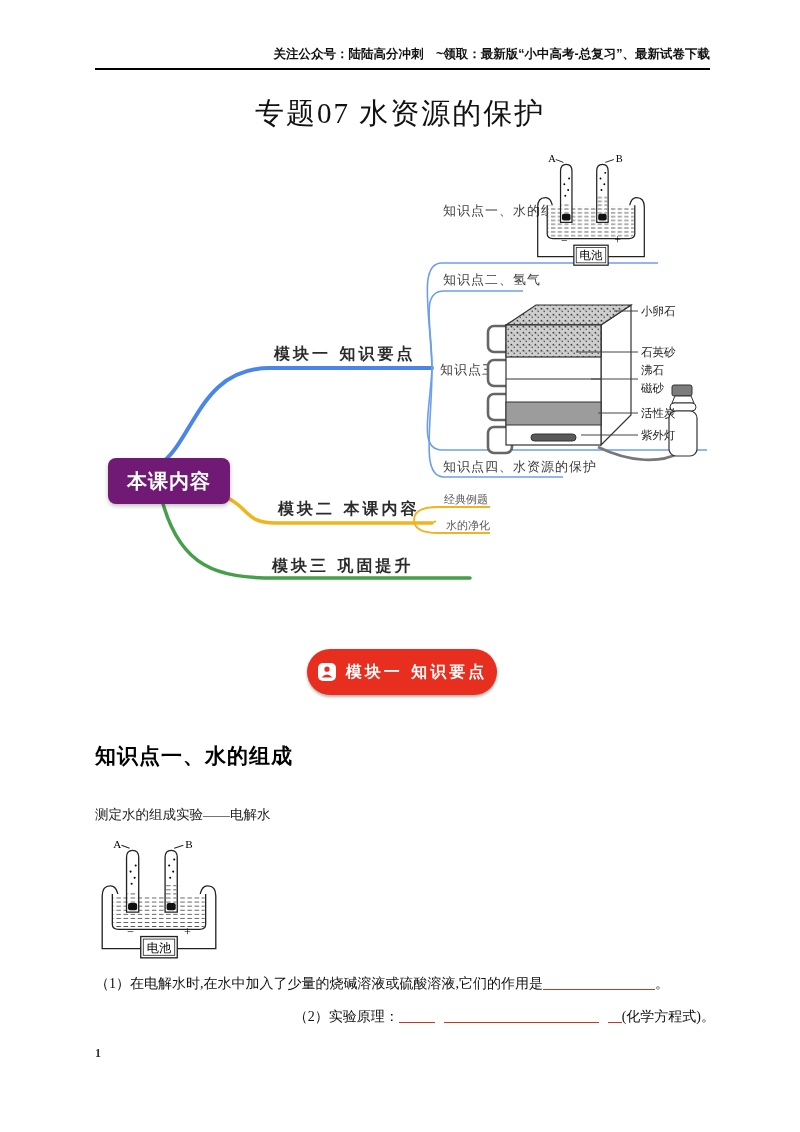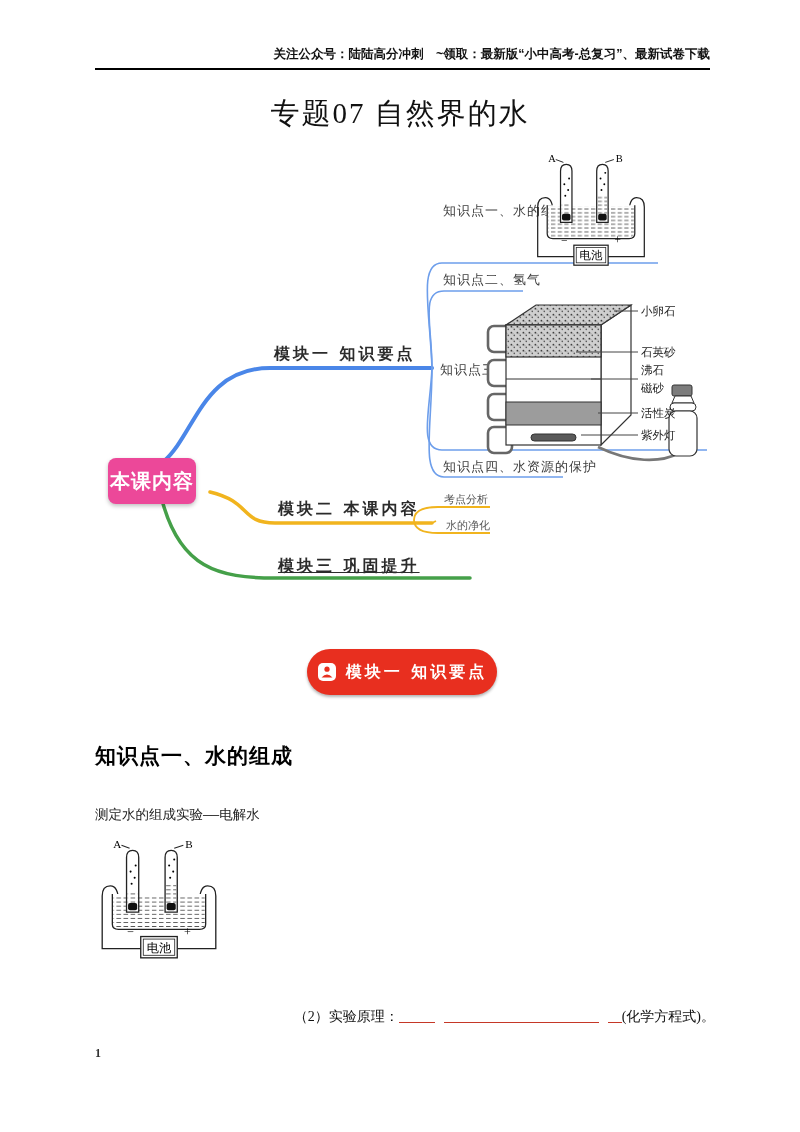--- a/index.html
+++ b/index.html
@@ -28,72 +28,72 @@
     font-weight:bold;font-size:20px;letter-spacing:1px;}
 
   
   #module-badge{top:649px;left:307px;width:190px;height:46px;background:#e82f1f;border-radius:24px;
     display:flex;align-items:center;justify-content:center;gap:9px;box-shadow:0 2px 3px rgba(0,0,0,.3);}
   #module-badge .badge-text{color:#fff;font-family:"DejaVu Sans","Liberation Sans",sans-serif;
     font-weight:bold;font-size:16px;letter-spacing:3px;}
 
   
   #section-heading{top:742px;left:95px;font-size:21px;font-weight:bold;color:#000;letter-spacing:1px;}
-  #intro-text{top:806px;left:95px;font-size:13.5px;color:#222;font-family:Liberation Mono, monospace;}
+  #intro-text{top:806px;left:95px;font-size:13.5px;color:#222;}
   .question{left:95px;width:620px;font-size:14px;color:#111;line-height:21px;}
   #question-1{top:973px;}
   #question-2{top:1006px;text-align:right;}
   .blank{display:inline-block;border-bottom:1.5px solid #c53727;height:14px;vertical-align:-2px;}
   #page-number{top:1046px;left:95px;font-size:12px;font-weight:bold;color:#333;}
 
   svg text{font-family:"Liberation Serif","DejaVu Serif",serif;}
 </style>
 </head>
 <body>
 
 <div id="page">
 
   <div class="abs" id="header-promo">关注公众号：陆陆高分冲刺　~领取：最新版“小中高考-总复习”、最新试卷下载</div>
   <div class="abs" id="header-rule"></div>
 
-  <div class="abs" id="doc-title">专题07 自然界的水</div>
+  <div class="abs" id="doc-title">专题07 水资源的保护</div>
 
   <div class="abs" style="top:140px;left:80px;width:680px;height:480px;">
 
     <svg width="680" height="480" viewBox="0 0 680 480" style="position:absolute;top:0;left:0;">
 
       <path d="M 83,322 C 115,295 122,228 190,228 L 352,228" fill="none" stroke="#4a86e8" stroke-width="4" stroke-linecap="round"></path>
 
       <path d="M 352,228 C 350,170 338,123 362,123 L 578,123" fill="none" stroke="#6d9eeb" stroke-width="1.6"></path>
       <path d="M 352,228 C 352,185 340,151 364,151 L 443,151" fill="none" stroke="#6d9eeb" stroke-width="1.6"></path>
       <path d="M 352,228 C 350,272 338,310 362,310 L 627,310" fill="none" stroke="#6d9eeb" stroke-width="1.6"></path>
       <path d="M 352,228 C 352,287 340,337 364,337 L 483,337" fill="none" stroke="#6d9eeb" stroke-width="1.6"></path>
 
       <path d="M 130,352 C 172,362 160,383 195,383 L 352,383" fill="none" stroke="#f1b41e" stroke-width="3.5" stroke-linecap="round"></path>
       <path d="M 352,383 L 356,381 M 358,367 Q 334,367 334,380 Q 334,393 358,393" fill="none" stroke="#f1b41e" stroke-width="1.8"></path>
       <path d="M 358,367 L 410,367" fill="none" stroke="#f1b41e" stroke-width="1.8"></path>
       <path d="M 358,393 L 410,393" fill="none" stroke="#f1b41e" stroke-width="1.8"></path>
 
       <path d="M 82,360 C 100,428 138,438 195,438 L 390,438" fill="none" stroke="#45a049" stroke-width="3.5" stroke-linecap="round"></path>
     </svg>
 
-    <div class="abs" id="root-node" style="top:318px;left:28px;position:absolute;width:88px;height:46px;background:#ec4899;border-radius:8px;display:flex;align-items:center;justify-content:center;box-shadow:0 2px 4px rgba(0,0,0,.25);">
+    <div class="abs" id="root-node" style="top:318px;left:28px;position:absolute;width:122px;height:46px;background:#701a75;border-radius:8px;display:flex;align-items:center;justify-content:center;box-shadow:0 2px 4px rgba(0,0,0,.25);">
       <span>本课内容</span>
     </div>
 
     <div class="module-label" style="position:absolute;top:204px;left:194px;">模块一 知识要点</div>
     <div class="module-label" style="position:absolute;top:359px;left:198px;">模块二 本课内容</div>
-    <div class="module-label" style="position:absolute;top:416px;left:198px;text-decoration:underline;">模块三 巩固提升</div>
+    <div class="module-label" style="position:absolute;top:416px;left:192px;">模块三 巩固提升</div>
 
     <div class="kp-label" style="position:absolute;top:62px;left:363px;">知识点一、水的组成</div>
     <div class="kp-label" style="position:absolute;top:131px;left:363px;text-align:right;">知识点二、氢气</div>
     <div class="kp-label" style="position:absolute;top:221px;left:360px;">知识点三、水的净化</div>
     <div class="kp-label" style="position:absolute;top:318px;left:363px;">知识点四、水资源的保护</div>
 
-    <div class="sub-label" style="position:absolute;top:352px;left:364px;">考点分析</div>
+    <div class="sub-label" style="position:absolute;top:352px;left:364px;">经典例题</div>
     <div class="sub-label" style="position:absolute;top:378px;left:366px;">水的净化</div>
 
     <svg width="134" height="119" viewBox="0 0 140 125" style="position:absolute;top:10px;left:444px;">
       <defs>
         <pattern id="water1" patternUnits="userSpaceOnUse" width="7" height="4">
           <line x1="0" y1="2" x2="4.5" y2="2" stroke="#333" stroke-width="0.8"></line>
         </pattern>
       </defs>
       <path d="M 30,66 Q 30,50 22,50 Q 14,50 14,60 L 14,112 L 52,112" fill="none" stroke="#222" stroke-width="1.3"></path>
       <path d="M 110,66 Q 110,50 118,50 Q 126,50 126,60 L 126,112 L 88,112" fill="none" stroke="#222" stroke-width="1.3"></path>
@@ -211,18 +211,21 @@
     <line x1="85" y1="13" x2="94" y2="10" stroke="#222" stroke-width="1"></line>
     <text x="25" y="13" font-size="11">A</text>
     <text x="96" y="13" font-size="11">B</text>
     <rect x="52" y="100" width="36" height="21" fill="#fff" stroke="#222" stroke-width="1.3"></rect>
     <rect x="54.5" y="102.5" width="31" height="16" fill="none" stroke="#222" stroke-width="0.8"></rect>
     <text x="70" y="115" font-size="12" text-anchor="middle">电池</text>
     <text x="42" y="99" font-size="12" text-anchor="middle">−</text>
     <text x="98" y="99" font-size="12" text-anchor="middle">+</text>
   </svg>
 
+  <div class="abs question" id="question-1">
+    <span>（1）在电解水时,在水中加入了少量的烧碱溶液或硫酸溶液,它们的作用是</span><span class="blank" style="width:112px;"></span><span>。</span>
+  </div>
   <div class="abs question" id="question-2">
     <span>（2）实验原理：</span><span class="blank" style="width:36px;margin-right:9px;"></span><span class="blank" style="width:155px;margin-right:9px;"></span><span class="blank" style="width:14px;"></span><span>(化学方程式)。</span>
   </div>
 
   <div class="abs" id="page-number">1</div>
 </div>
 
 </body></html>

